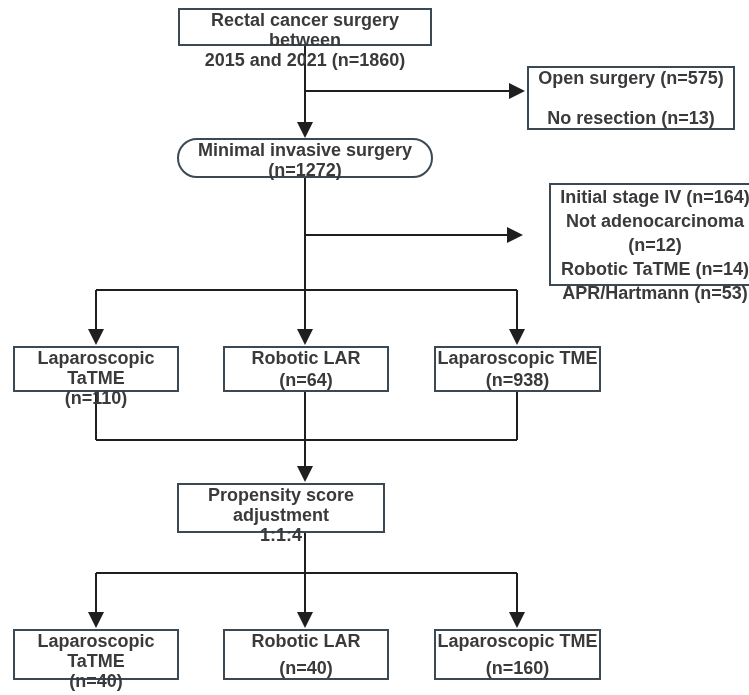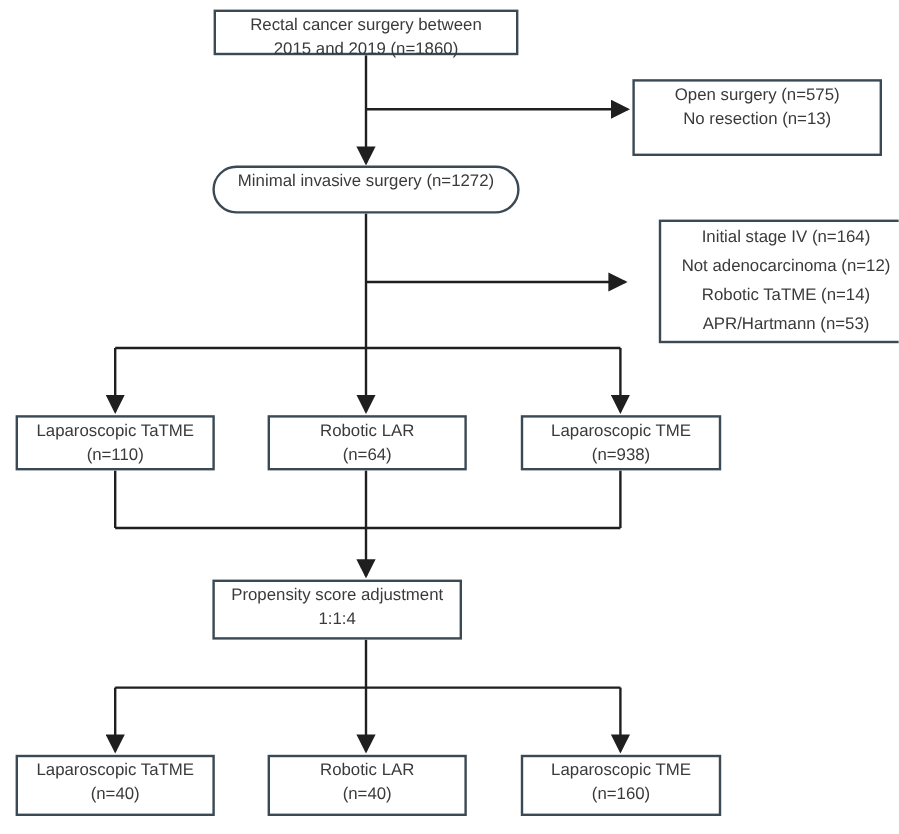--- a/index.html
+++ b/index.html
@@ -36,26 +36,27 @@
     fill: var(--line);
   }
   .box {
     position: absolute;
     box-sizing: border-box;
     border: 2px solid var(--box-border);
     background: var(--bg);
     color: var(--text);
     display: flex;
     flex-direction: column;
-    justify-content: flex-start;
+    justify-content: space-between;
     align-items: center;
     text-align: center;
-    font-size: 14px;
+    font-size: 18px;
     line-height: 20px;
     z-index: 2;
+    font-weight: bold;
   }
   .box.tall {
     line-height: 24px;
   }
   .box-line {
     width: 100%;
   }
 </style>
 </head>
 <body>
@@ -80,21 +81,21 @@
     <path class="flow-line" d="M96,290 V343" marker-end="url(#arrow)"></path>
     <path class="flow-line" d="M517,290 V343" marker-end="url(#arrow)"></path>
     <path class="flow-line" d="M305,392 V480" marker-end="url(#arrow)"></path>
     <path class="flow-line" d="M96,573 V626" marker-end="url(#arrow)"></path>
     <path class="flow-line" d="M305,573 V626" marker-end="url(#arrow)"></path>
     <path class="flow-line" d="M517,573 V626" marker-end="url(#arrow)"></path>
   </svg>
 
   <div class="box" style="left:178px; top:8px; width:254px; height:38px;">
     <div class="box-line">Rectal cancer surgery between</div>
-    <div class="box-line">2015 and 2019 (n=1860)</div>
+    <div class="box-line">2015 and 2021 (n=1860)</div>
   </div>
 
   <div class="box" style="left:527px; top:66px; width:208px; height:64px;">
     <div class="box-line">Open surgery (n=575)</div>
     <div class="box-line">No resection (n=13)</div>
   </div>
 
   <div class="box" style="left:177px; top:138px; width:256px; height:40px;border-radius:20px;">
     <div class="box-line">Minimal invasive surgery (n=1272)</div>
   </div>

